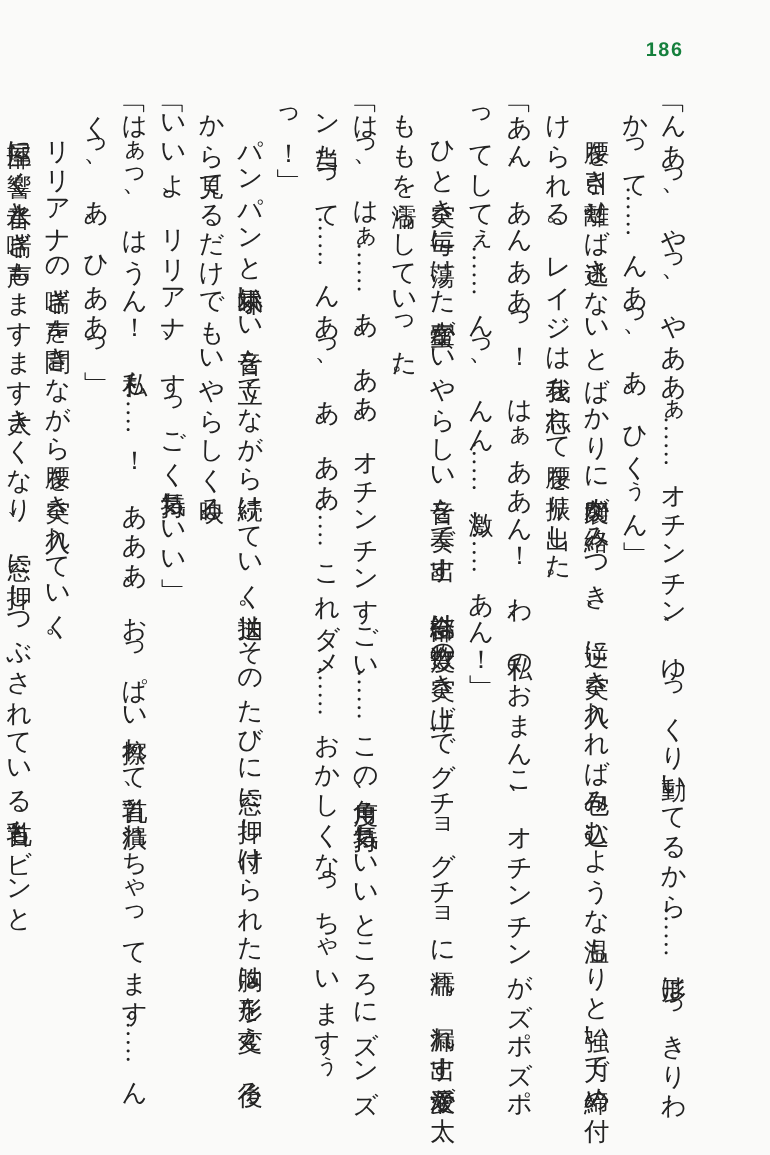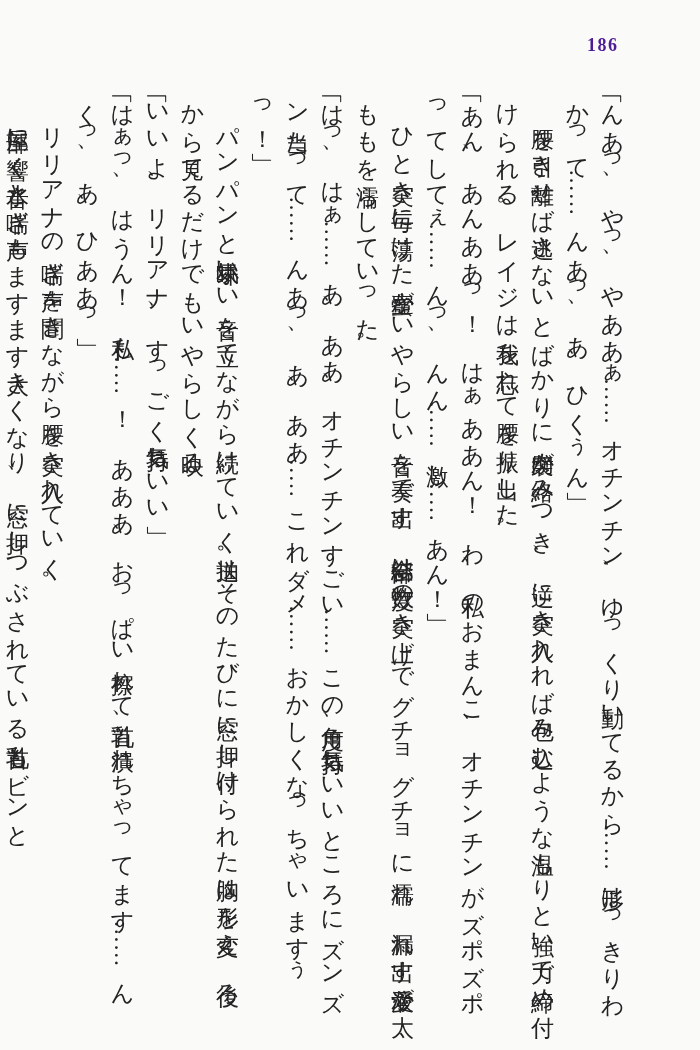--- a/index.html
+++ b/index.html
@@ -16,25 +16,25 @@
     width: 700px;
     height: 1050px;
     background: #fafaf9;
     overflow: hidden;
     font-family: "Liberation Serif", "DejaVu Serif", serif;
   }
   .page-number {
     position: absolute;
     top: 35px;
     left: 587px;
-    font-family: Liberation Serif, serif;
+    font-family: Liberation Sans, sans-serif;
     font-size: 18px;
     font-weight: 700;
     letter-spacing: 1.5px;
-    color: #4c1d95;
+    color: #15803d;
   }
   .vtext {
     position: absolute;
     top: 88px;
     right: 70px;
     height: 922px;
     writing-mode: vertical-rl;
     text-orientation: mixed;
     font-size: 23px;
     line-height: 35px;

